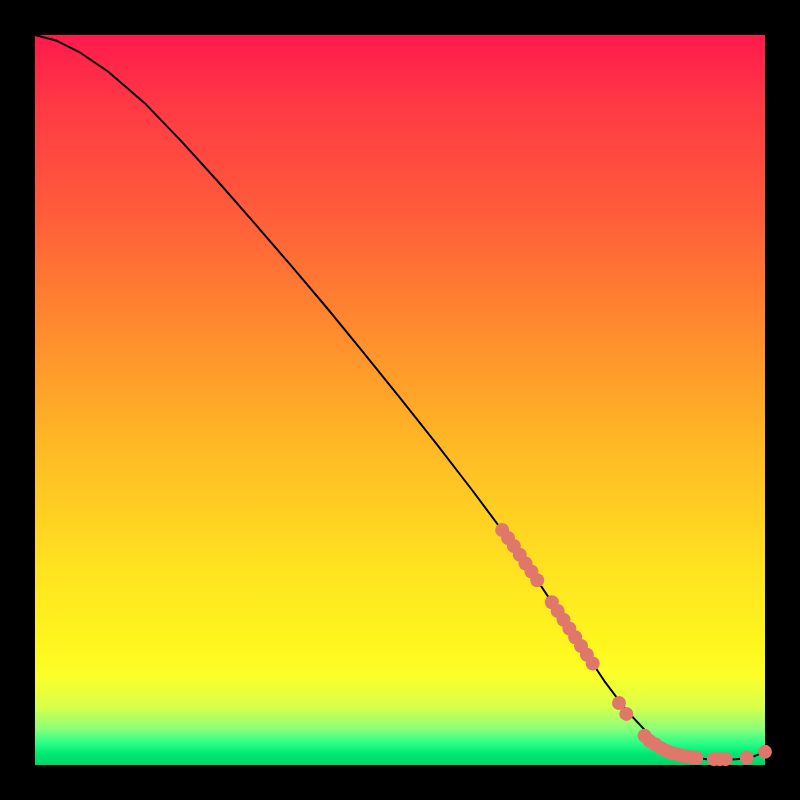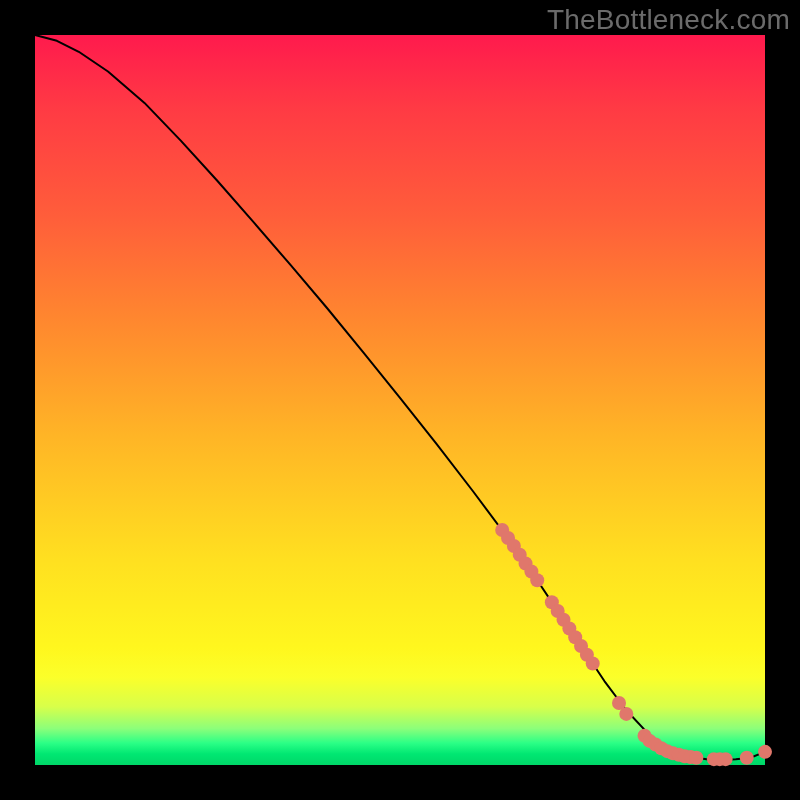--- a/index.html
+++ b/index.html
@@ -49,21 +49,20 @@
     inset: 0;
     width: 730px;
     height: 730px;
     overflow: visible;
   }
 </style>
 </head>
 <body>
 
 <div class="stage">
-  <div class="watermark">TheBottleneck.com</div>
   <div class="plot">
     <svg id="svg">
         <path d="M0.00,0.00 L21.90,5.84 L43.80,16.79 L73.00,36.50 L109.50,67.89 L146.00,105.85 L182.50,146.00 L219.00,187.61 L255.50,229.95 L292.00,273.02 L328.50,317.55 L365.00,362.81 L401.50,408.80 L438.00,456.25 L474.50,505.16 L496.40,536.55 L525.60,580.35 L547.50,613.20 L569.40,646.05 L591.30,675.25 L613.20,698.61 L627.80,710.29 L642.40,717.59 L657.00,721.97 L671.60,724.16 L686.20,724.89 L700.80,724.16 L715.40,722.70 L730.00,716.86" fill="none" stroke="#000000" stroke-width="2" stroke-linecap="round" stroke-linejoin="round"></path>
         <circle cx="467.20" cy="494.94" r="7" fill="#e0776b" stroke="#b35040" stroke-width="0"></circle>
         <circle cx="473.04" cy="502.97" r="7" fill="#e0776b" stroke="#b35040" stroke-width="0"></circle>
         <circle cx="478.88" cy="511.00" r="7" fill="#e0776b" stroke="#b35040" stroke-width="0"></circle>
         <circle cx="484.72" cy="519.76" r="7" fill="#e0776b" stroke="#b35040" stroke-width="0"></circle>
         <circle cx="490.56" cy="528.52" r="7" fill="#e0776b" stroke="#b35040" stroke-width="0"></circle>
         <circle cx="496.40" cy="536.55" r="7" fill="#e0776b" stroke="#b35040" stroke-width="0"></circle>
         <circle cx="502.24" cy="545.31" r="7" fill="#e0776b" stroke="#b35040" stroke-width="0"></circle>

